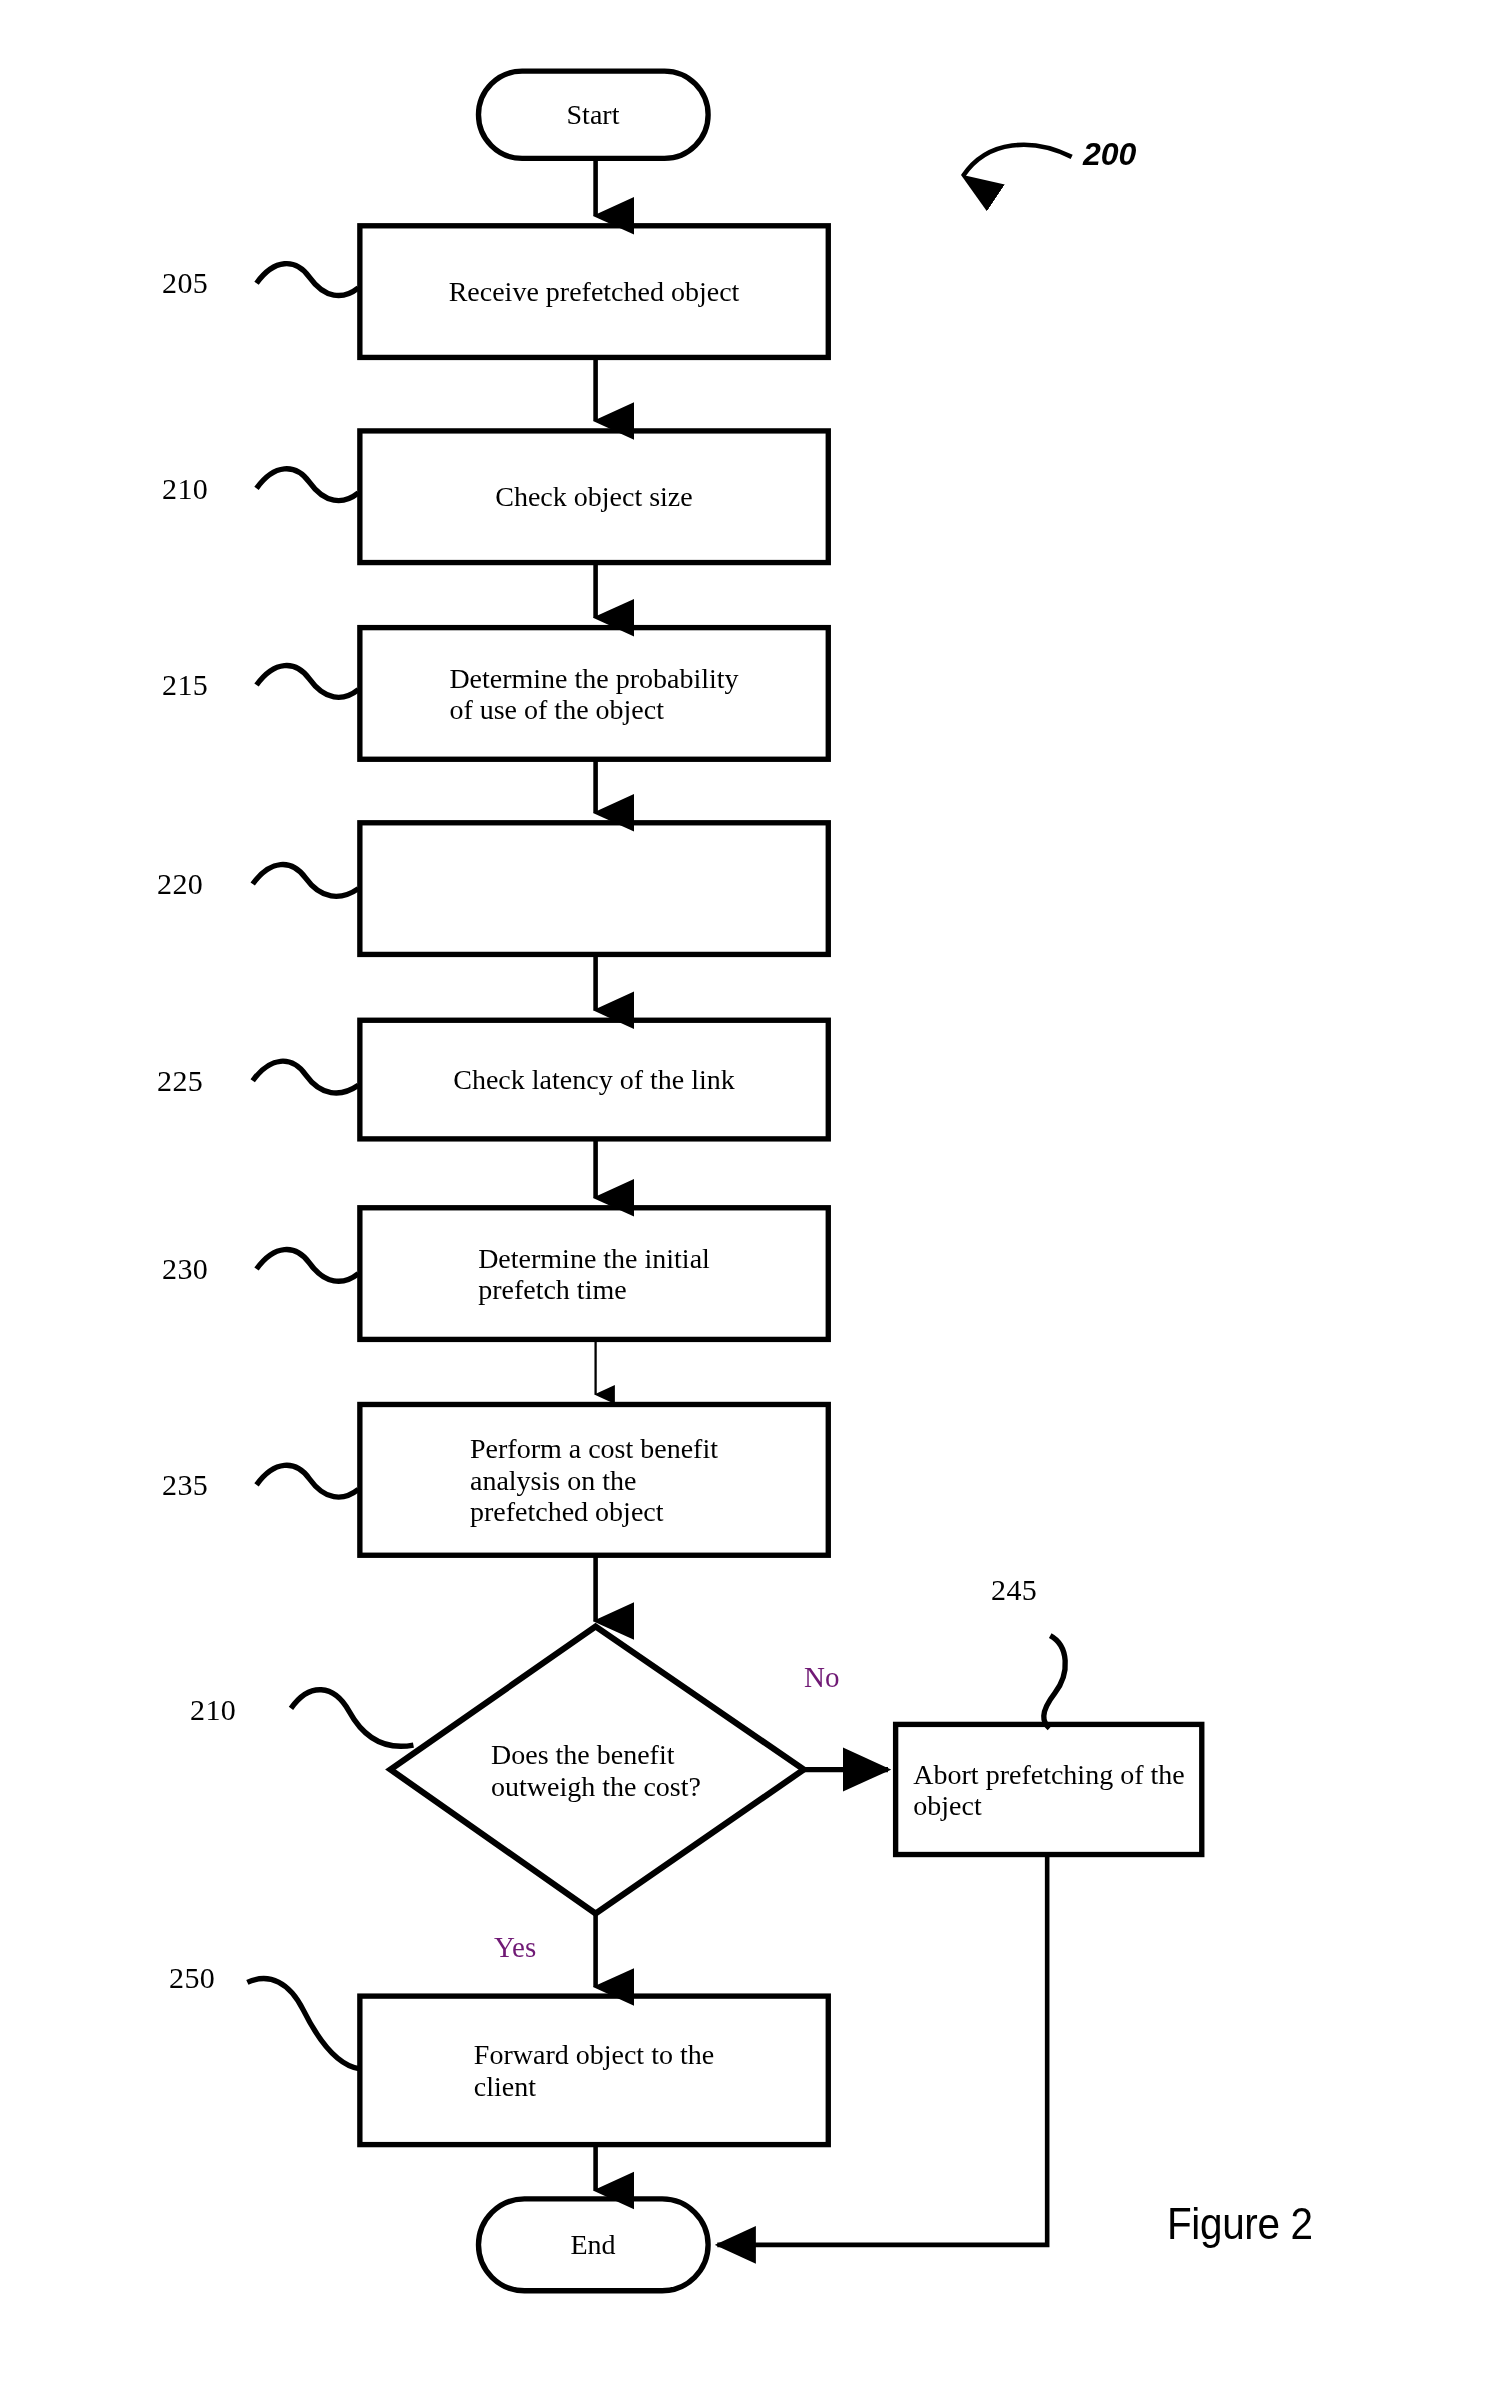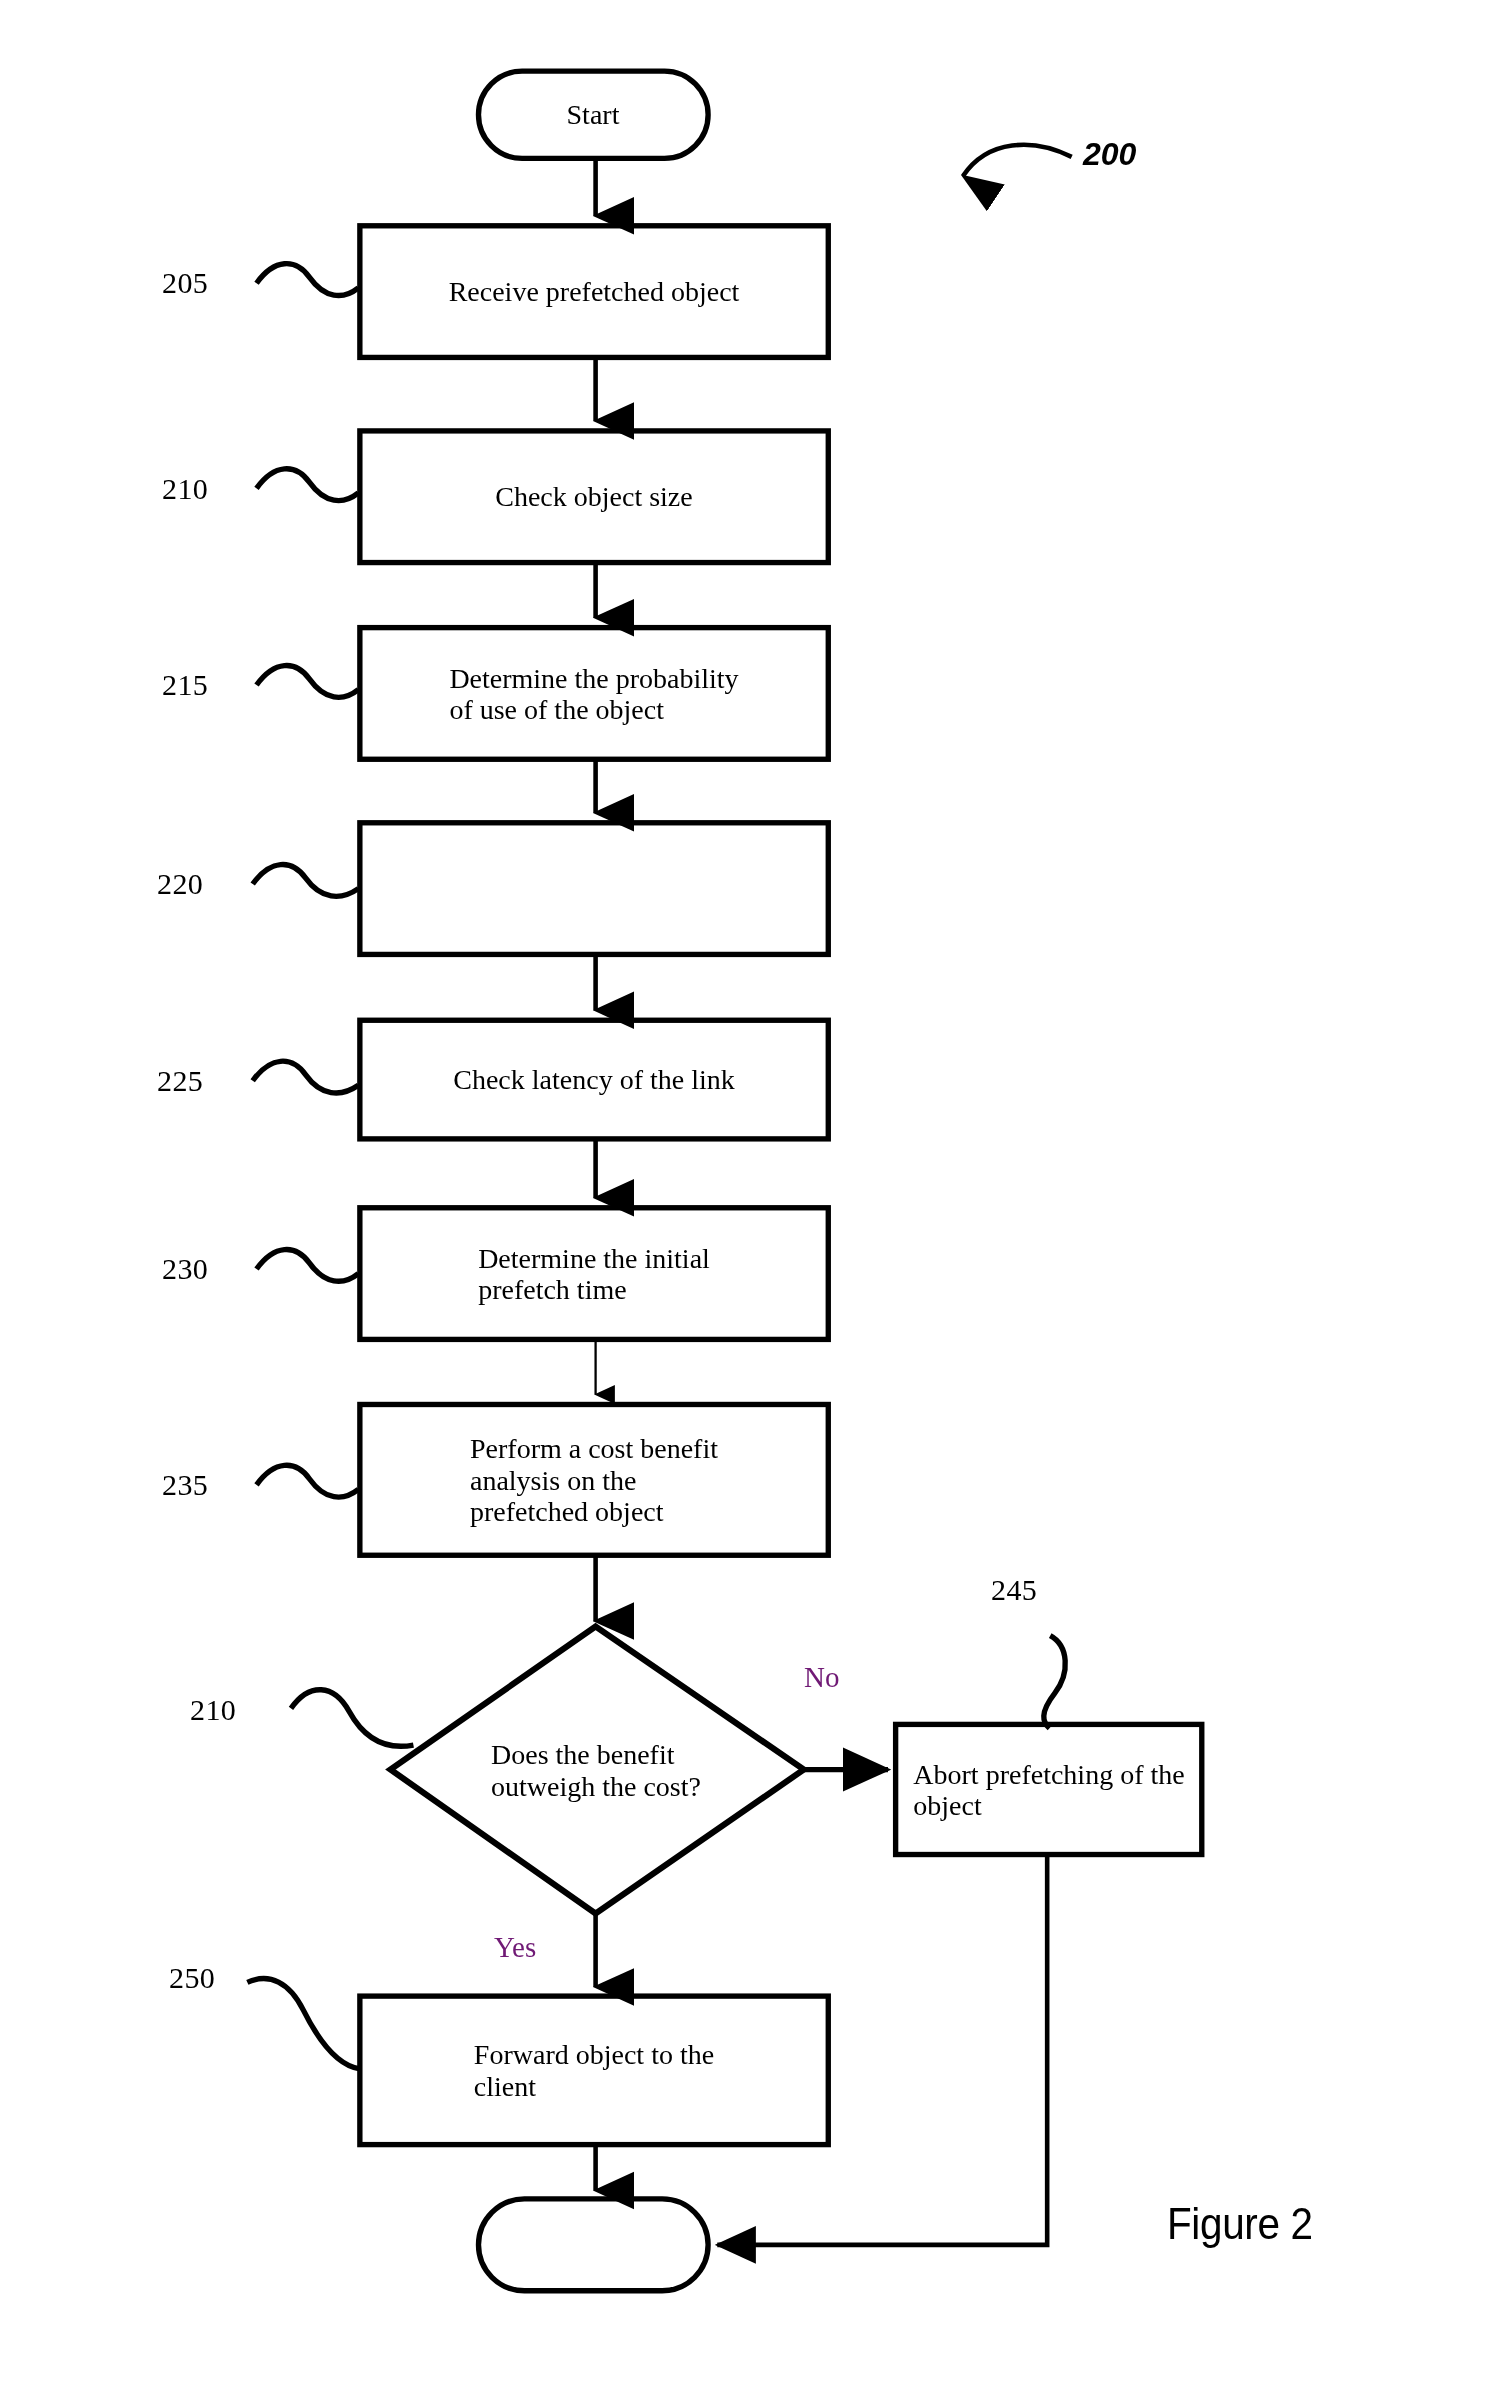--- a/index.html
+++ b/index.html
@@ -153,20 +153,21 @@
 
   <div class="node-label diamond-label" style="left:374px; top:1703px; width:444px; height:135px;">Does the benefit
 outweigh the cost?</div>
 
   <div class="node-label proc-label" style="left:896px; top:1725px; width:306px; height:130px;">Abort prefetching of the
 object</div>
 
   <div class="node-label proc-label" style="left:360px; top:1996px; width:468px; height:149px;">Forward object to the
 client</div>
 
+  <div class="node-label term-label" style="left:478px; top:2199px; width:230px; height:92px;">End</div>
 
   <div class="branch-label" style="left:804px; top:1661px;">No</div>
   <div class="branch-label" style="left:494px; top:1931px;">Yes</div>
 
   <div class="ref-num" style="left:162px; top:266px;">205</div>
   <div class="ref-num" style="left:162px; top:472px;">210</div>
   <div class="ref-num" style="left:162px; top:668px;">215</div>
   <div class="ref-num" style="left:157px; top:867px;">220</div>
   <div class="ref-num" style="left:157px; top:1064px;">225</div>
   <div class="ref-num" style="left:162px; top:1252px;">230</div>

